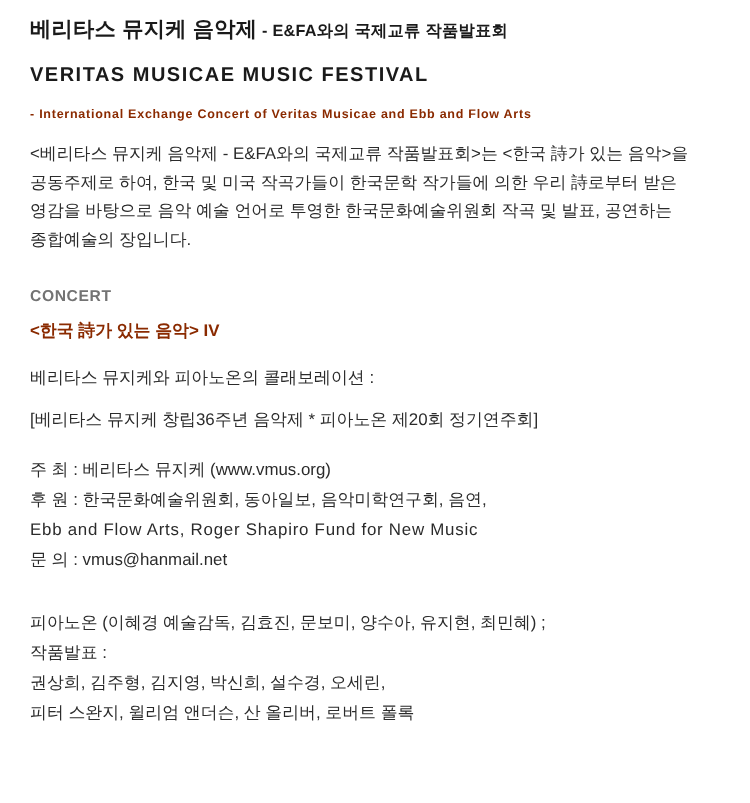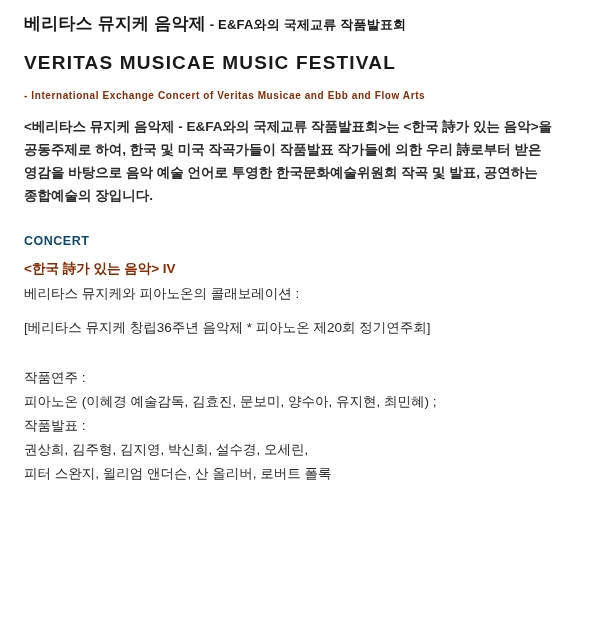--- a/index.html
+++ b/index.html
@@ -33,57 +33,56 @@
     line-height: 1.4;
     margin: 6px 0 0 0;
     letter-spacing: 0.2px;
   }
   .title-main .sub {
     font-size: 13px;
     font-weight: bold;
     margin-top: 17px;
   }
   .title-en {
-    font-size: 19px;
+    font-size: 16px;
     font-weight: bold;
     color: #1a1a1a;
     letter-spacing: 1.2px;
     margin: 16px 0 0 0;
   }
   .title-en2 {
     font-size: 10px;
     font-weight: bold;
     color: #8a2a00;
     letter-spacing: 0.6px;
     margin: 16px 0 0 0;
   }
 
   
   .para {
     font-size: 13.5px;
     line-height: 1.72;
     color: #2b2b2b;
     margin: 14px 0 0 0;
-    font-weight: bold;
   }
   .para .line { display: block; }
 
   
   .concert-head {
     font-size: 12.5px;
     font-weight: bold;
-    color: #0c4a6e;
+    color: #737373;
     letter-spacing: 0.5px;
     margin: 26px 0 0 0;
   }
   .concert-sub {
     font-size: 13.5px;
     font-weight: bold;
     color: #8a2a00;
-    margin: 12px 0 4px 0;
+    margin: 12px 0 16px 0;
   }
 
   .lines {
   }
   .lines .line {
     display: block;
     font-size: 13.5px;
     line-height: 1.78;
     color: #2b2b2b;
   }
@@ -112,39 +111,44 @@
     <h1 class="title-main">
       <span>베리타스 뮤지케 음악제</span><span class="sub"> - E&amp;FA와의 국제교류 작품발표회</span>
     </h1>
 
     <div class="title-en">VERITAS  MUSICAE  MUSIC  FESTIVAL</div>
 
     <div class="title-en2">-  International  Exchange  Concert  of  Veritas  Musicae  and  Ebb  and  Flow  Arts</div>
 
     <div class="para">
       <span class="line">&lt;베리타스 뮤지케 음악제 - E&amp;FA와의 국제교류 작품발표회&gt;는 &lt;한국 詩가 있는 음악&gt;을</span>
-      <span class="line">공동주제로 하여, 한국 및 미국 작곡가들이 작품발표 작가들에 의한 우리 詩로부터 받은</span>
+      <span class="line">공동주제로 하여, 한국 및 미국 작곡가들이 한국문학 작가들에 의한 우리 詩로부터 받은</span>
       <span class="line">영감을 바탕으로 음악 예술 언어로 투영한 한국문화예술위원회 작곡 및 발표, 공연하는</span>
       <span class="line">종합예술의 장입니다.</span>
     </div>
 
     <div class="concert-head">CONCERT</div>
 
     <div class="concert-sub">&lt;한국 詩가 있는 음악&gt; IV</div>
 
     <div class="lines">
       <span class="line">베리타스 뮤지케와 피아노온의 콜래보레이션 :</span>
       <div class="gap-sm"></div>
       <span class="line">[베리타스 뮤지케 창립36주년 음악제 * 피아노온 제20회 정기연주회]</span>
     </div>
 
+    <div class="block">
+      <span class="line">주 최 : 베리타스 뮤지케 (www.vmus.org)</span>
+      <span class="line">후 원 : 한국문화예술위원회, 동아일보, 음악미학연구회, 음연,</span>
+      <span class="line spaced">Ebb  and  Flow  Arts,  Roger  Shapiro  Fund  for  New  Music</span>
+      <span class="line">문 의 :  vmus@hanmail.net</span>
+    </div>
 
     <div class="block">
       <div class="gap-sm"></div>
-      <span class="line">작품연주 :</span>
       <span class="line">피아노온 (이혜경 예술감독, 김효진, 문보미, 양수아, 유지현, 최민혜) ;</span>
       <span class="line">작품발표 :</span>
       <span class="line">권상희, 김주형, 김지영, 박신희, 설수경, 오세린,</span>
       <span class="line">피터 스완지, 윌리엄 앤더슨, 산 올리버, 로버트 폴록</span>
     </div>
 
   </div>
 </div>
 
 </body></html>

